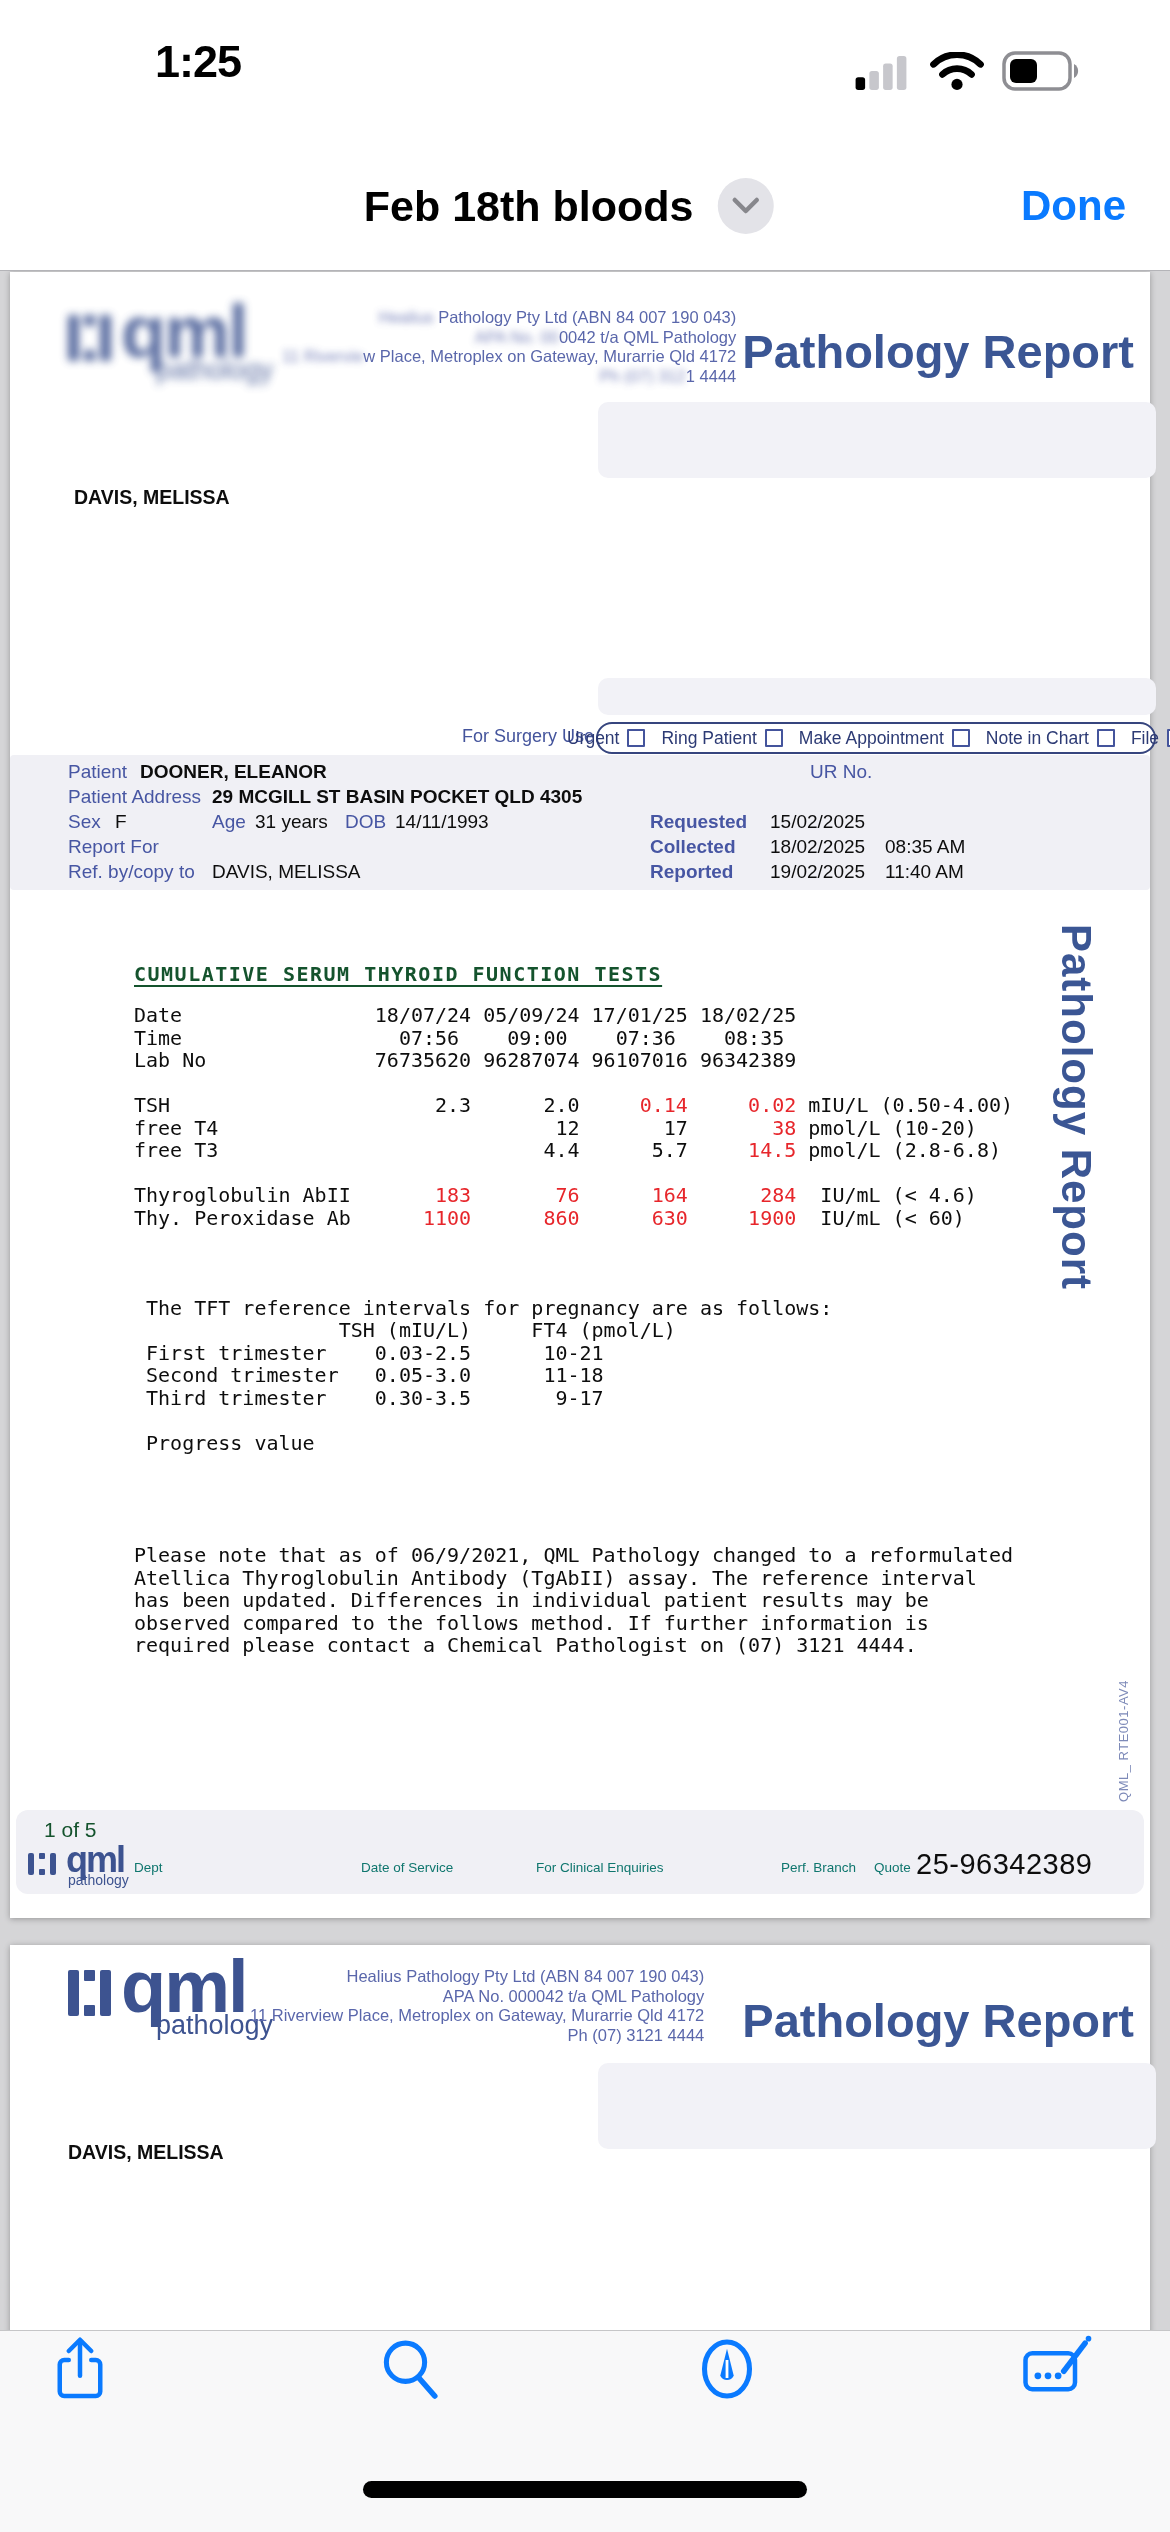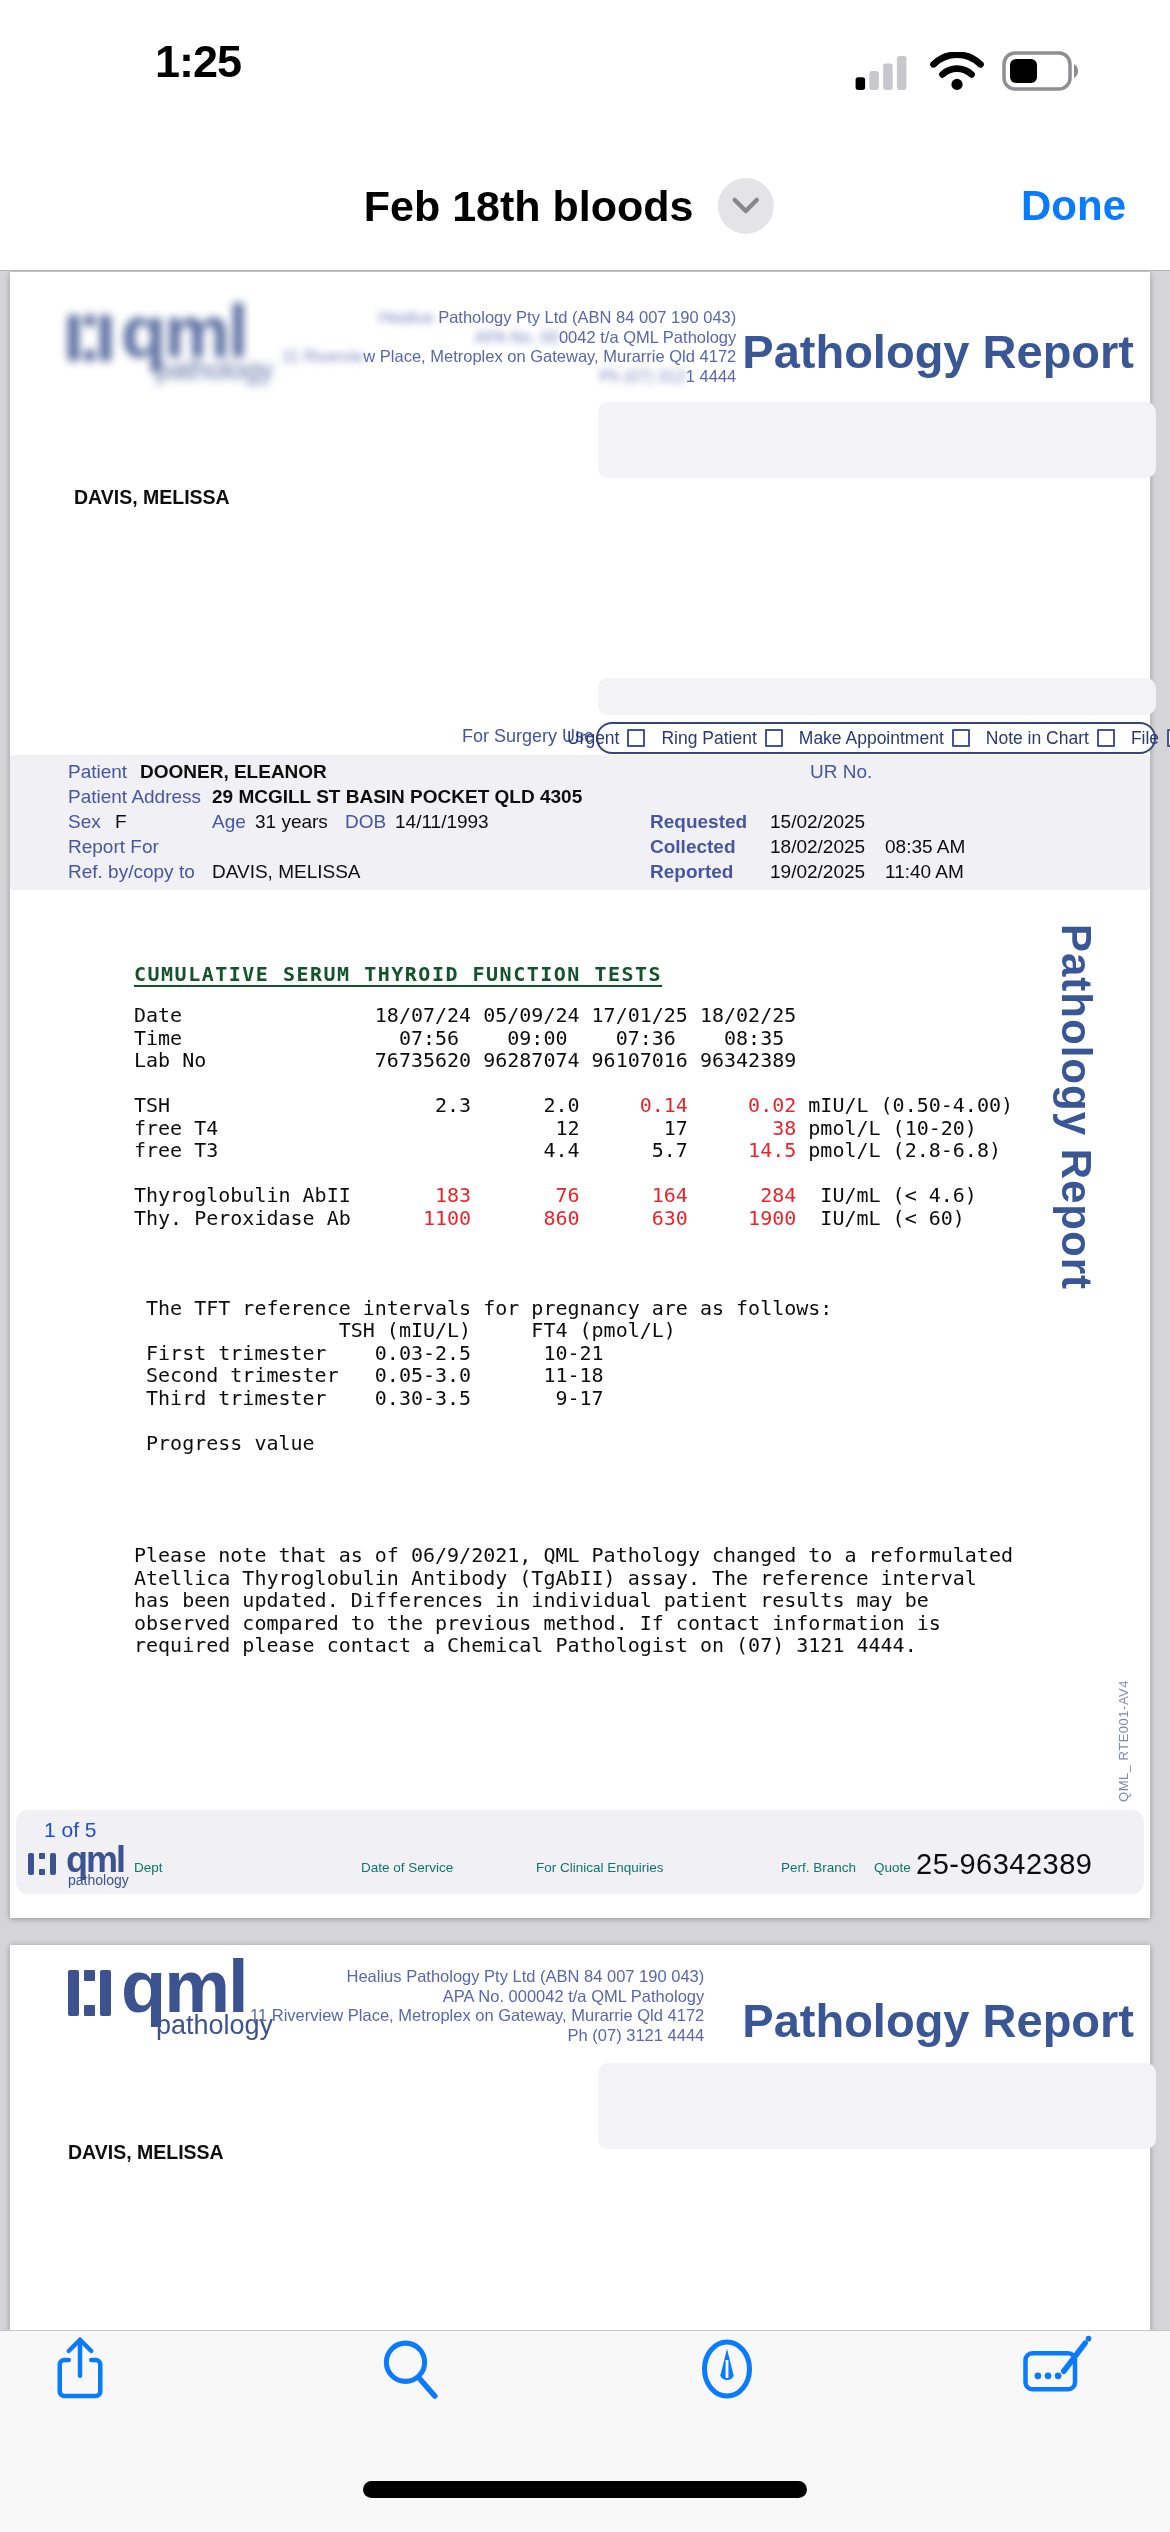--- a/index.html
+++ b/index.html
@@ -66,21 +66,21 @@
   .mono-lines{position:absolute;left:124px;top:732px;}
   .mono-line{font-family:"DejaVu Sans Mono",monospace;font-size:20px;line-height:22.5px;
              height:22.5px;color:#0d0d0d;white-space:pre;}
   .red{color:#e7262b;}
   .vertical-title{position:absolute;left:1042px;top:652px;writing-mode:vertical-rl;
                   font-size:42px;font-weight:700;color:#3b5694;letter-spacing:1px;white-space:nowrap;}
   .doc-code{position:absolute;left:1106px;top:1408px;writing-mode:vertical-rl;transform:rotate(180deg);
             font-size:13px;color:#7d8ab8;letter-spacing:.5px;white-space:nowrap;}
   
   .footer-band{position:absolute;left:6px;top:1538px;width:1128px;height:84px;background:#f0f0f5;border-radius:12px;}
-  .page-count{position:absolute;left:28px;top:8px;font-size:21px;color:#1d4ed8;}
+  .page-count{position:absolute;left:28px;top:8px;font-size:21px;color:#14532d;}
   .f-label{position:absolute;top:50px;font-size:13.5px;color:#0f766e;white-space:nowrap;}
   .quote-number{position:absolute;left:900px;top:38px;font-size:29px;color:#0d0d0d;letter-spacing:.5px;}
   
   .toolbar{position:absolute;left:0;top:2330px;width:1170px;height:202px;background:#f8f8f9;
            border-top:1px solid #c6c6c8;z-index:9;}
   .tb-btn{position:absolute;top:2px;width:72px;height:72px;background:none;border:none;padding:0;cursor:pointer;}
   .home-indicator{position:absolute;left:363px;top:150px;width:444px;height:17px;border-radius:9px;background:#000;}
 </style>
 </head>
 <body>
@@ -229,21 +229,21 @@
           <div class="mono-line"><span> Third trimester    0.30-3.5       9-17</span></div>
           <div class="mono-line">&nbsp;</div>
           <div class="mono-line"><span> Progress value</span></div>
           <div class="mono-line">&nbsp;</div>
           <div class="mono-line">&nbsp;</div>
           <div class="mono-line">&nbsp;</div>
           <div class="mono-line">&nbsp;</div>
           <div class="mono-line"><span>Please note that as of 06/9/2021, QML Pathology changed to a reformulated</span></div>
           <div class="mono-line"><span>Atellica Thyroglobulin Antibody (TgAbII) assay. The reference interval</span></div>
           <div class="mono-line"><span>has been updated. Differences in individual patient results may be</span></div>
-          <div class="mono-line"><span>observed compared to the previous method. If contact information is</span></div>
+          <div class="mono-line"><span>observed compared to the follows method. If further information is</span></div>
           <div class="mono-line"><span>required please contact a Chemical Pathologist on (07) 3121 4444.</span></div>
         </div>
 
       <div class="vertical-title">Pathology Report</div>
       <div class="doc-code">QML_ RTE001-AV4</div>
 
       <div class="footer-band">
         <div class="page-count">1 of 5</div>
 
         <div class="qml-logo logo-sm" style="left:12px;top:36px;">

